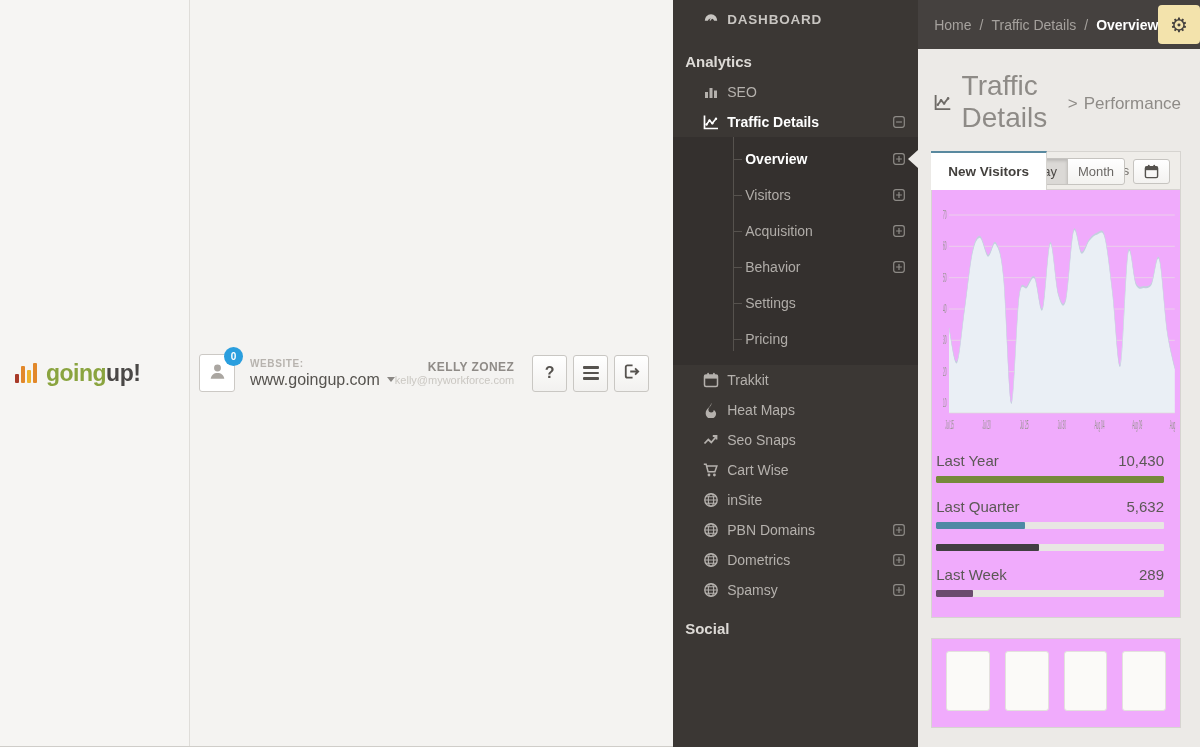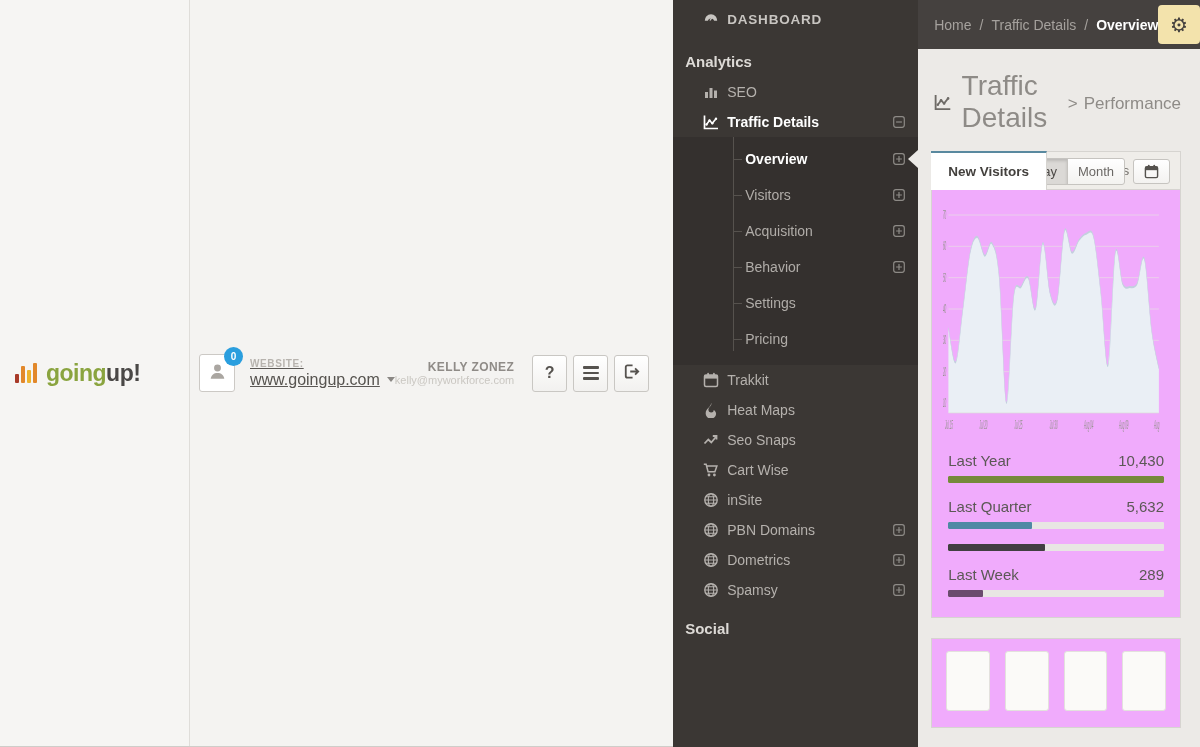--- a/index.html
+++ b/index.html
@@ -11,21 +11,21 @@
   .header { flex:0 0 48px; background:#f4f3f1; border-bottom:1px solid #cfcdc9; display:flex; align-items:center; position:relative; z-index:6; }
   .logo-wrap { width:190px; height:100%; background:#f6f5f3; border-right:1px solid #dfddd9; display:flex; align-items:center; padding-left:15px; }
   .logo-bars { display:flex; align-items:flex-end; height:20px; margin-right:7px; }
   .logo-bars i { width:4px; margin-right:2px; border-radius:1px; display:block; }
   .logo-text { font-size:23px; font-weight:bold; letter-spacing:-0.5px; }
   .logo-going { color:#8aa43f; }
   .logo-up { color:#4a4846; }
   .account-btn { position:relative; width:36px; height:38px; margin-left:9px; background:#fff; border:1px solid #ccc9c5; border-radius:3px; color:#aaa6a1; display:flex; align-items:center; justify-content:center; cursor:pointer; }
   .account-btn svg { width:19px; height:19px; }
   .badge { position:absolute; top:-8px; right:-9px; width:19px; height:19px; border-radius:50%; background:#2a9ede; color:#fff; font-size:10px; font-weight:bold; display:flex; align-items:center; justify-content:center; }
-  .site-sel { margin-left:15px; cursor:pointer;text-decoration:underline; }
+  .site-sel { margin-left:15px; cursor:pointer; }
   .site-label { font-size:10px; font-weight:bold; letter-spacing:.6px; color:#b7b3ae; margin-bottom:2px; }
   .site-value { font-size:16px; color:#56534f; display:flex; align-items:center; }
   .chevron-down { width:0; height:0; border-left:4px solid transparent; border-right:4px solid transparent; border-top:5px solid #8a8784; margin-left:7px; display:inline-block; }
   .header-right { margin-left:auto; display:flex; align-items:center; padding-right:24px; }
   .user-block { text-align:right; margin-right:12px; }
   .user-name { font-size:12px; font-weight:bold; color:#8f8b87; letter-spacing:.4px; }
   .user-email { font-size:11px; color:#cac7c2; }
   .hbtn { width:35px; height:37px; margin-left:6px; background:linear-gradient(#fff,#f2f1ef); border:1px solid #c9c7c3; border-radius:3px; color:#55524e; font-size:16px; font-weight:bold; display:flex; align-items:center; justify-content:center; cursor:pointer; }
   .hbtn svg { width:17px; height:17px; }
   .hamburger { display:flex; flex-direction:column; justify-content:center; }
@@ -75,25 +75,25 @@
   .range-wrap { position:absolute; right:10px; top:6px; display:flex; align-items:center; }
   .btn { border:1px solid #c6c4c0; background:linear-gradient(#fff,#f3f2f0); padding:5px 10px; font-size:13px; color:#6b6865; cursor:pointer; font-family:inherit; }
   .btn-group { display:inline-flex; }
   .btn-group .btn + .btn { margin-left:-1px; }
   .btn-group .btn:first-child { border-radius:3px 0 0 3px; }
   .btn-group .btn:last-child { border-radius:0 3px 3px 0; }
   .btn.active { background:#dbd9d6; box-shadow:inset 0 2px 3px rgba(0,0,0,.14); color:#4c4946; }
   .btn.cal { margin-left:8px; border-radius:3px; padding:4px 10px; color:#55524e; }
   .btn.cal svg { width:15px; height:15px; display:block; }
 
-  .chart-wrap { padding:13px 20px 0 8px;font-style:italic; }
+  .chart-wrap { padding:13px 4px 0 8px; }
   .chart-wrap svg { display:block; width:100%; height:232px; }
   .ax { font-family:"Liberation Sans","DejaVu Sans",sans-serif; font-size:12px; fill:#96938f; }
 
-  .metrics { padding:2px 16px 20px 16px; }
+  .metrics { padding:2px 16px 20px 4px; }
   .metric { margin-top:15px; }
   .metric-top { display:flex; justify-content:space-between; align-items:baseline; font-size:15px; color:#5b5855; margin-bottom:7px; }
   .track { height:7px; background:#e8e6e3; border-radius:1px; overflow:hidden; }
   .fill { height:100%; border-radius:1px; }
 
   .panel.bottom { margin-top:20px; padding:12px 14px; height:90px; }
   .stat-row { display:flex; gap:15px; }
   .stat-box { flex:1; height:60px; background:#fbfaf8; border:1px solid #e3e1dd; border-radius:3px; }
 </style>
 </head>

